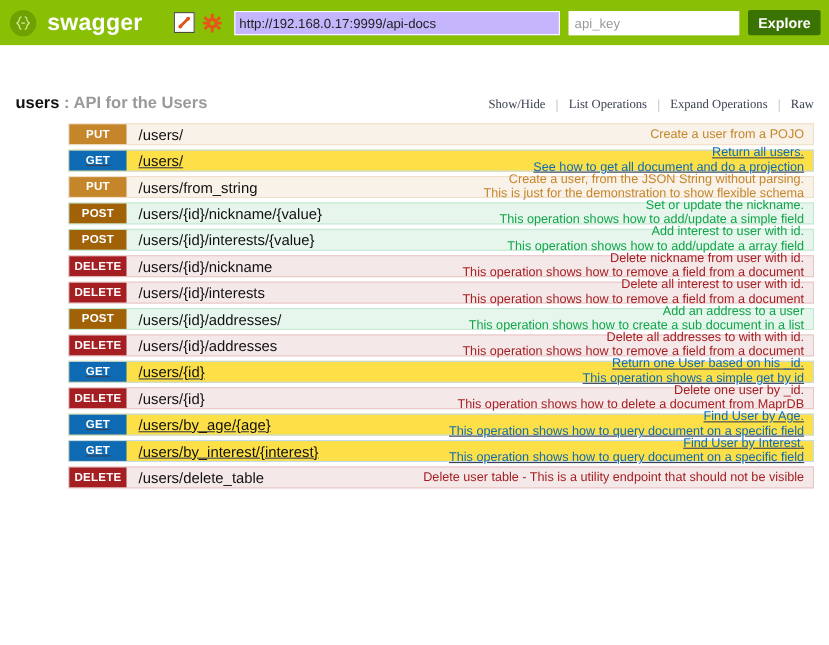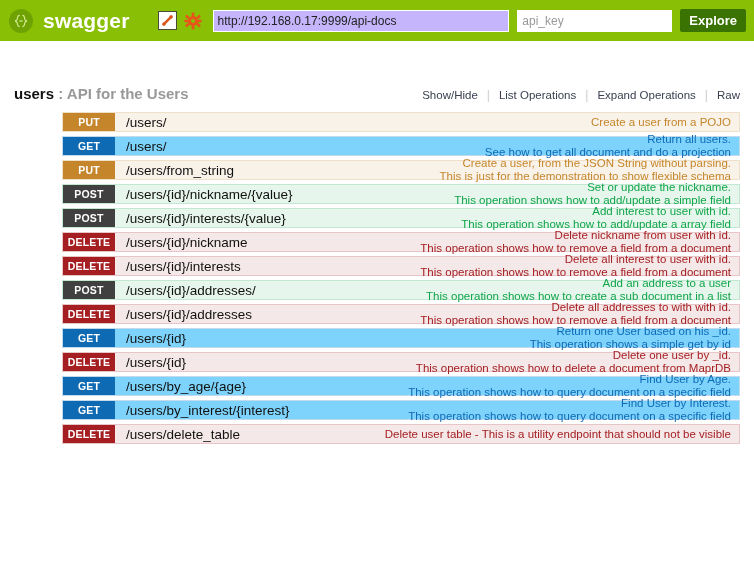--- a/index.html
+++ b/index.html
@@ -149,20 +149,21 @@
   .res-options {
     display: flex;
     align-items: center;
     font-size: 11.5px;
   }
   .res-options a {
     color: #3b4151;
     text-decoration: none;
     cursor: pointer;
     white-space: nowrap;
+    font-family: Liberation Serif, serif;
   }
   .res-sep {
     color: #cccccc;
     margin: 0 9px;
     font-size: 12px;
   }
 
   
   .ops { margin-top: 2px; }
   .op {
@@ -206,26 +207,26 @@
     justify-content: center;
     align-items: flex-end;
     padding-right: 8px;
     font-size: 11.5px;
     line-height: 13px;
     font-family: "Liberation Sans", sans-serif;
     white-space: nowrap;
   }
 
   
-  .op.get     { background: #7dd3fc; border-color: #c3d9ec; }
+  .op.get     { background: #fde047; border-color: #c3d9ec; text-decoration: underline; }
   .op.get    .op-method { background: #0f6ab4; }
   .op.get    .op-desc   { color: #0f6ab4; }
 
   .op.post    { background: #e7f6ec; border-color: #c3e8d1; }
-  .op.post   .op-method { background: #404040; }
+  .op.post   .op-method { background: #a16207; }
   .op.post   .op-desc   { color: #10a54a; }
 
   .op.put     { background: #f9f2e9; border-color: #f0e0ca; }
   .op.put    .op-method { background: #c5862b; }
   .op.put    .op-desc   { color: #c5862b; }
 
   .op.delete  { background: #f5e8e8; border-color: #e8c6c7; }
   .op.delete .op-method { background: #a41e22; }
   .op.delete .op-desc   { color: #a41e22; }
 </style>

